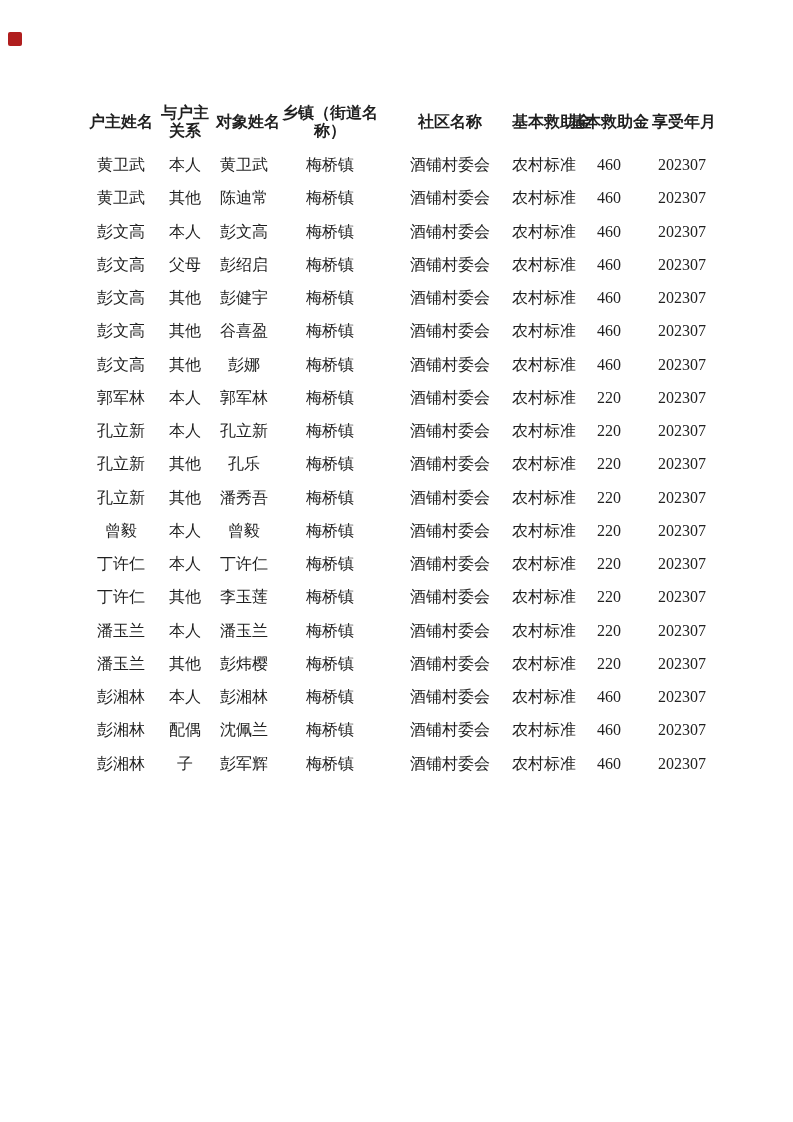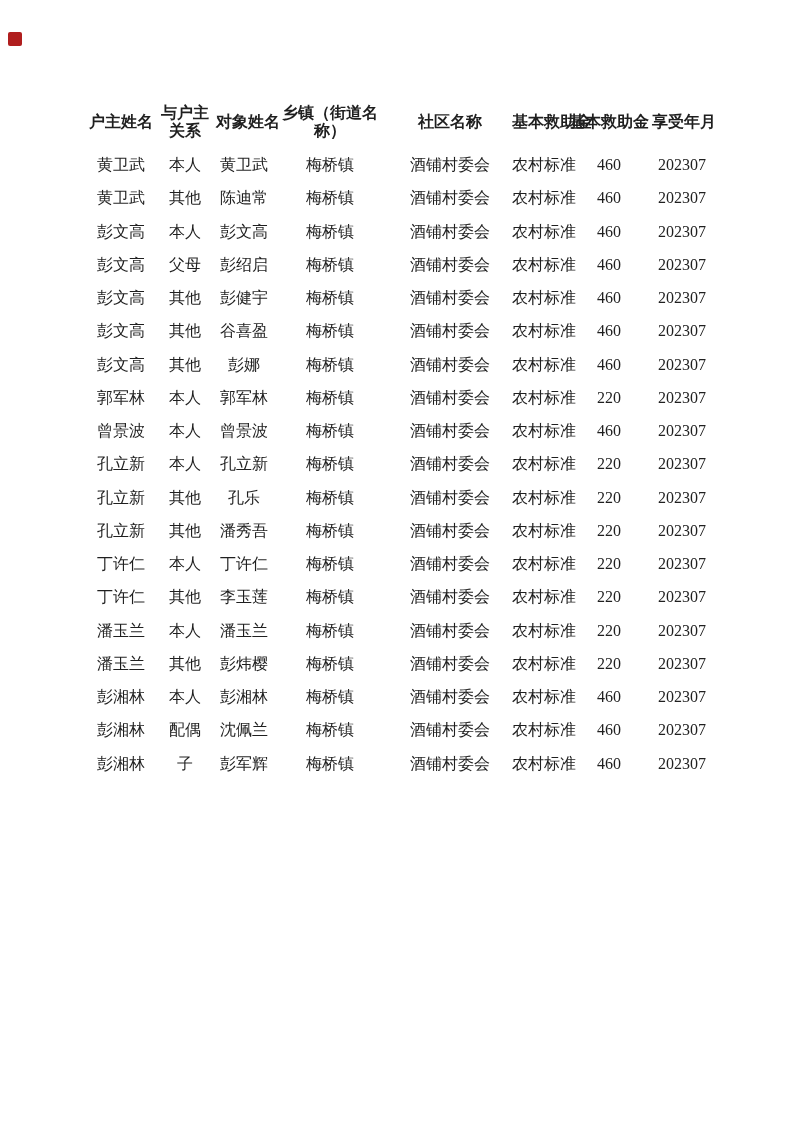--- a/index.html
+++ b/index.html
@@ -167,30 +167,20 @@
             <td>郭军林</td>
             <td>本人</td>
             <td>郭军林</td>
             <td>梅桥镇</td>
             <td>酒铺村委会</td>
             <td>农村标准</td>
             <td>220</td>
             <td>202307</td>
           </tr>
           <tr>
-            <td>曾景波</td>
-            <td>本人</td>
-            <td>曾景波</td>
-            <td>梅桥镇</td>
-            <td>酒铺村委会</td>
-            <td>农村标准</td>
-            <td>460</td>
-            <td>202307</td>
-          </tr>
-          <tr>
             <td>孔立新</td>
             <td>本人</td>
             <td>孔立新</td>
             <td>梅桥镇</td>
             <td>酒铺村委会</td>
             <td>农村标准</td>
             <td>220</td>
             <td>202307</td>
           </tr>
           <tr>
@@ -200,20 +190,30 @@
             <td>梅桥镇</td>
             <td>酒铺村委会</td>
             <td>农村标准</td>
             <td>220</td>
             <td>202307</td>
           </tr>
           <tr>
             <td>孔立新</td>
             <td>其他</td>
             <td>潘秀吾</td>
+            <td>梅桥镇</td>
+            <td>酒铺村委会</td>
+            <td>农村标准</td>
+            <td>220</td>
+            <td>202307</td>
+          </tr>
+          <tr>
+            <td>曾毅</td>
+            <td>本人</td>
+            <td>曾毅</td>
             <td>梅桥镇</td>
             <td>酒铺村委会</td>
             <td>农村标准</td>
             <td>220</td>
             <td>202307</td>
           </tr>
           <tr>
             <td>丁许仁</td>
             <td>本人</td>
             <td>丁许仁</td>

